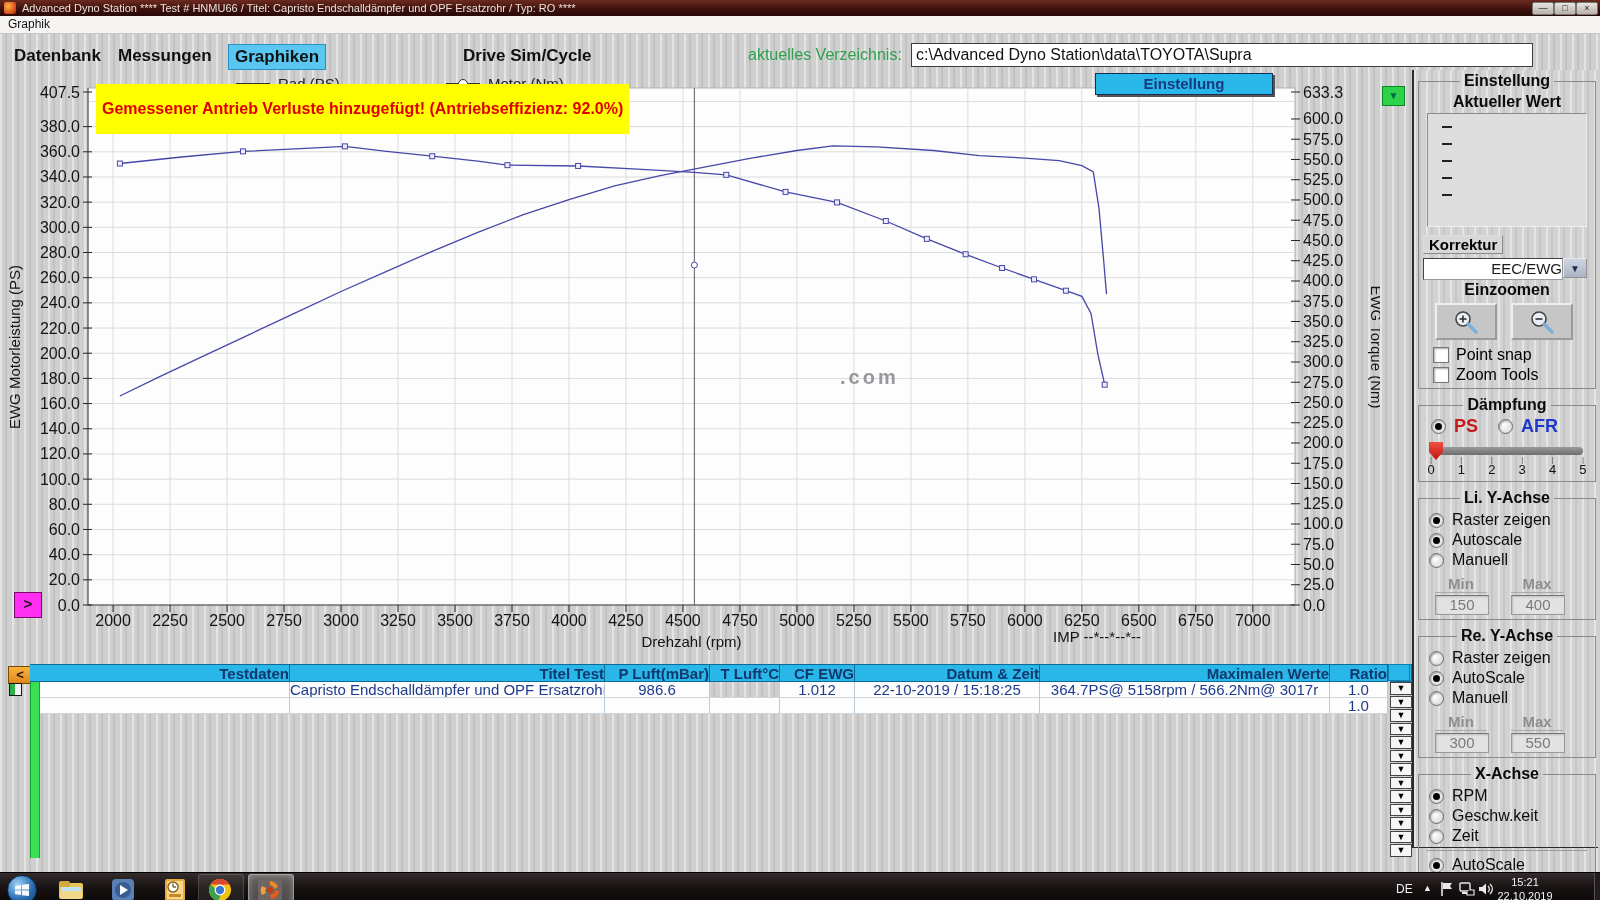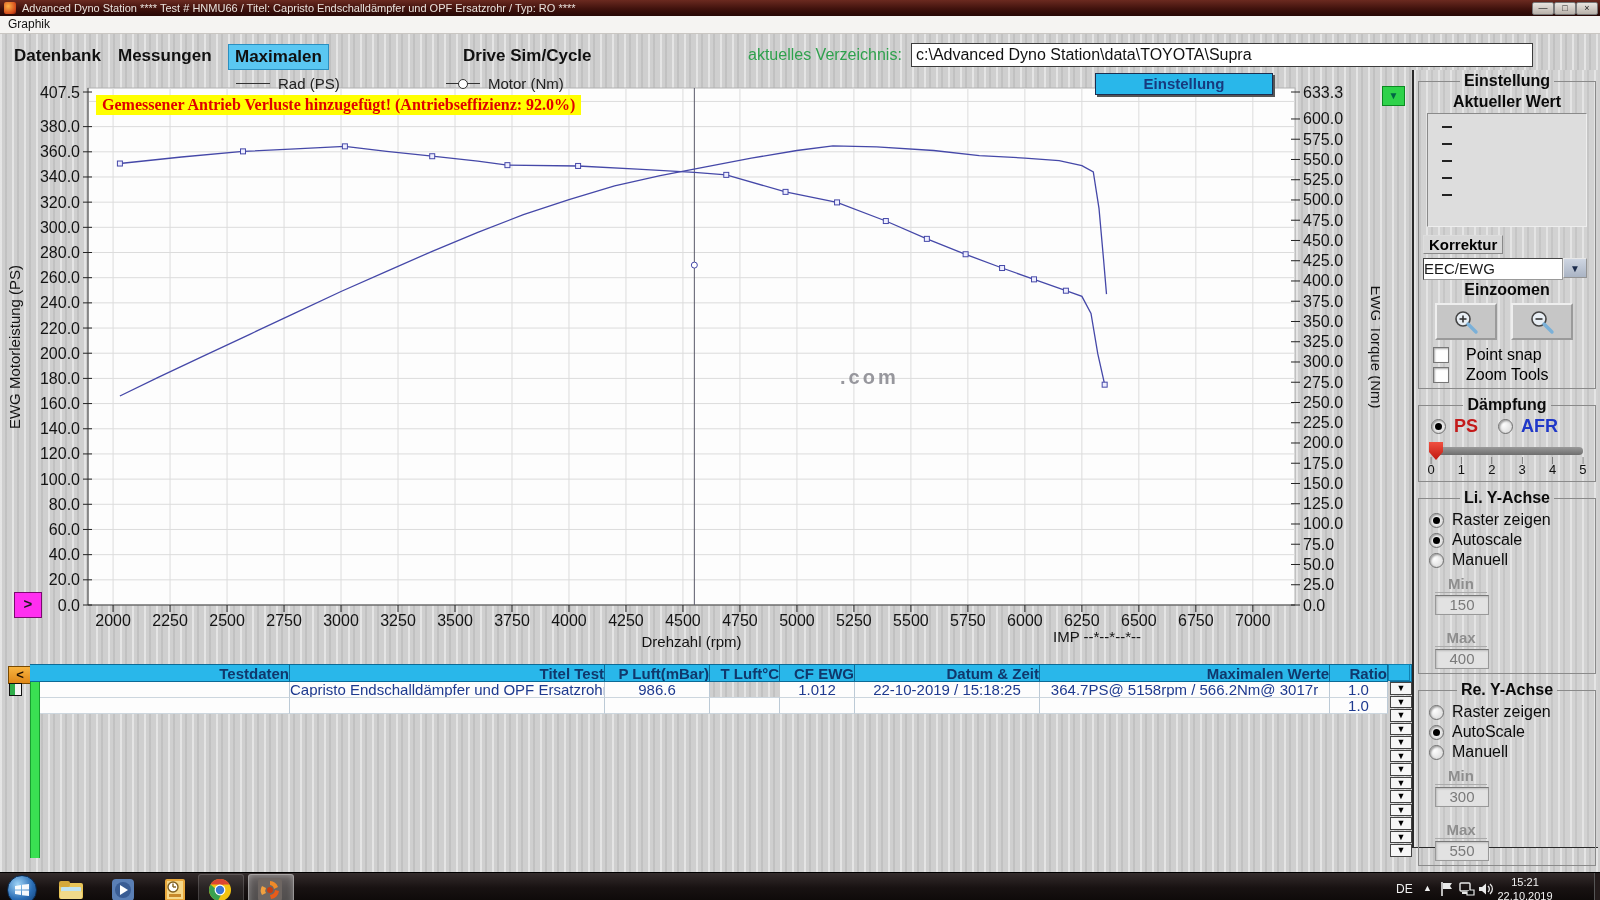--- a/index.html
+++ b/index.html
@@ -22,21 +22,21 @@
   #tab-graphiken{background:#5ac7f2;border:1px solid #2a8fc0;padding:0 6px;}
   #dir-label{left:748px;top:46px;font-size:16px;color:#2fa14d;white-space:nowrap;}
   #dir-input{left:911px;top:43px;width:612px;height:22px;border:1px solid #3c3c3c;background:#fff;font-size:16px;font-family:"Liberation Sans",sans-serif;padding:0 4px;color:#111;}
   
   #chart-svg{left:0;top:70px;}
   #chart-svg text{font-family:"Liberation Sans",sans-serif;fill:#141414;}
   .legend-item{top:74px;height:18px;font-size:15px;color:#222;display:flex;align-items:center;}
   .legend-swatch{display:inline-block;width:34px;height:0;border-top:1px solid #333;margin-right:8px;position:relative;}
   .legend-circle{position:absolute;left:12px;top:-5px;width:8px;height:8px;border:1px solid #333;border-radius:50%;background:#fff;}
   #einstellung-button{left:1095px;top:73px;width:176px;height:20px;background:#29b7ea;border:1px solid #1c2e50;box-shadow:2px 2px 0 #555;color:#173a7e;font-size:15px;font-weight:bold;text-align:center;line-height:20px;}
-  #warning-banner{left:96px;top:95px;background:#ffff00;color:#e00000;font-size:16px;font-weight:bold;padding:1px 6px;white-space:nowrap;font-family:Liberation Serif, serif;}
+  #warning-banner{left:96px;top:84px;background:#ffff00;color:#e00000;font-size:16px;font-weight:bold;padding:16px 6px;white-space:nowrap;}
   #magenta-button{left:14px;top:592px;width:26px;height:24px;background:#ff2ef0;border:1px solid #7a0a70;color:#1a1a1a;font-weight:bold;font-size:15px;text-align:center;line-height:22px;}
   #green-dd-button{left:1382px;top:86px;width:21px;height:18px;background:#2ed24a;border:1px solid #0a8a20;color:#064;font-size:10px;text-align:center;line-height:17px;}
   
   #watermark{left:478px;top:318px;width:370px;height:62px;border:6px solid rgba(150,155,162,.8);border-radius:45px;background:linear-gradient(180deg,rgba(175,190,212,.55),rgba(120,135,160,.45));display:flex;align-items:center;justify-content:center;}
   #watermark-text{font-size:42px;font-weight:bold;letter-spacing:4px;color:#f2f4f7;text-transform:uppercase;text-shadow:1px 1px 0 #868c96,-1px -1px 0 #868c96,0 0 5px #70767f;}
   #watermark-suffix{left:840px;top:366px;font-size:20px;font-weight:bold;letter-spacing:3px;color:rgba(140,140,146,.9);}
   
   #table-area{left:0;top:664px;width:1420px;height:196px;}
   #collapse-button{left:8px;top:2px;width:22px;height:16px;background:linear-gradient(#f8b440,#e08818);border:1px solid #7a4a00;font-size:13px;font-weight:bold;text-align:center;line-height:15px;color:#201000;}
   #table-head{left:30px;top:0;height:18px;display:flex;}
@@ -53,39 +53,39 @@
   #side-panel{left:1412px;top:70px;width:186px;height:778px;border-left:2px solid #2a2a2a;border-bottom:1px solid #2a2a2a;box-sizing:border-box;padding:2px 2px 0 4px;
     background:repeating-linear-gradient(90deg, rgba(255,255,255,.4) 0 2px, rgba(0,0,0,0) 2px 5px, rgba(110,110,110,.12) 5px 7px, rgba(0,0,0,0) 7px 12px),#d2d2d2;}
   fieldset{border:1px solid #8a8a8a;margin:0 0 7px 0;padding:2px 2px 4px 2px;}
   legend{margin:0 auto;padding:0 4px;font-weight:bold;font-size:16px;color:#0a0a0a;}
   .pv-title{text-align:center;font-weight:bold;font-size:16px;margin:1px 0 2px 0;color:#0a0a0a;}
   #pv-box{height:100px;margin:0 6px;background:#dddddd;border:1px solid;border-color:#8a8a8a #eee #eee #8a8a8a;padding-top:12px;}
   .pv-dash{width:10px;height:2px;background:#222;margin:0 0 15px 14px;}
   .korrektur{margin:8px 0 4px 2px;}
   .korrektur span{display:inline-block;border:1px outset #ddd;background:#d8d8d8;padding:0 5px;font-weight:bold;font-size:15px;}
   .dropdown{display:flex;margin:0 2px;}
-  .dd-field{width:138px;height:20px;background:#fff;border:1px inset #999;font-size:15px;text-align:left;line-height:20px;color:#1a1a1a;}
+  .dd-field{width:138px;height:20px;background:#fff;border:1px inset #999;font-size:15px;text-align:right;line-height:20px;color:#1a1a1a;}
   .dd-btn{width:24px;height:20px;background:linear-gradient(#cfd6e2,#aab4c4);border:1px outset #e8e8e8;font-size:10px;text-align:center;line-height:20px;color:#1c2c4c;box-sizing:border-box;}
   .zoom-btns{display:flex;gap:14px;margin:4px 0 6px 14px;}
   .zoom-btn{width:58px;height:33px;background:#c6c6c6;border:2px outset #eee;display:flex;align-items:center;justify-content:center;}
-  .chk-row{display:flex;align-items:center;gap:17px;margin:2px 0 0 12px;font-size:16px;}
+  .chk-row{display:flex;align-items:center;gap:7px;margin:2px 0 0 12px;font-size:16px;}
   .cb{width:14px;height:14px;background:#fff;border:1px solid #777;box-shadow:inset 1px 1px 2px #aaa;}
   .radio-row-item{display:flex;align-items:center;gap:8px;margin:2px 0 0 8px;font-size:16px;color:#0c0c0c;}
   .rb{position:relative;width:13px;height:13px;border-radius:50%;background:radial-gradient(circle at 35% 35%,#fff,#d4d4d4);border:1px solid #6e6e6e;box-shadow:inset 1px 1px 2px #999;flex:0 0 auto;}
   .rb.sel::after{content:"";position:absolute;left:3px;top:3px;width:7px;height:7px;border-radius:50%;background:#000;}
   #damp-radios{display:flex;gap:20px;margin-left:10px;}
   #damp-radios .radio-row-item{margin:0;}
   .damp-label{font-size:18px;font-weight:bold;}
   #slider-wrap{position:relative;margin:10px 10px 0 10px;}
   #slider-track{height:8px;background:linear-gradient(#9a9a9a,#6e6e6e);border-radius:4px;}
   #slider-thumb{position:absolute;left:-2px;top:-5px;width:14px;height:18px;background:linear-gradient(#f05040,#c01810);clip-path:polygon(0 0,100% 0,100% 55%,50% 100%,0 55%);}
   #slider-ticks{display:flex;justify-content:space-between;margin:2px 4px 0 4px;}
   .stick{font-size:13px;color:#111;text-align:center;width:12px;}
   .stick::before{content:"|";display:block;font-size:8px;color:#555;line-height:5px;}
-  .mm{display:flex;gap:14px;margin:6px 0 0 14px;flex-direction:column;}
+  .mm{display:flex;gap:22px;margin:6px 0 0 14px;}
   .mm .lab{font-size:15px;font-weight:bold;color:#8e8e8e;border-bottom:1px solid #aaa;width:52px;text-align:center;}
   .mm-box{width:52px;height:18px;margin-top:2px;background:#e2e2e2;border:1px solid #999;border-top-color:#777;box-shadow:inset 1px 1px 2px #bbb;color:#7a7a7a;font-size:15px;text-align:center;line-height:18px;}
   .xdivider{border:none;border-top:1px solid #9a9a9a;margin:5px 6px;}
   #panel-handle{left:1388px;top:664px;width:22px;height:17px;background:#29b7ea;border:1px solid #1080b0;box-sizing:border-box;}
   
   #taskbar{left:0;top:872px;width:1600px;height:33px;background:linear-gradient(180deg,#342c2c,#181212 45%,#0a0706);border-top:1px solid #000;}
   #start-orb{left:7px;top:2px;width:28px;height:28px;border-radius:50%;background:radial-gradient(circle at 35% 30%,#9fd4f7,#2a6db5 55%,#123a6e);border:1px solid #0a2a50;display:flex;align-items:center;justify-content:center;}
   .tb-icon{top:3px;width:30px;height:27px;display:flex;align-items:center;justify-content:center;}
   .tb-btn{top:1px;width:44px;height:31px;border-radius:3px;}
   #btn-chrome-bg{left:198px;background:rgba(255,255,255,.08);border:1px solid rgba(255,255,255,.15);}
@@ -107,21 +107,21 @@
     <div class="winbtn abs" style="right:24px;">□</div>
     <div class="winbtn abs" style="right:2px;">×</div>
   </div>
 
   <div id="menubar" class="abs">
     <span id="menu-graphik" class="abs">Graphik</span>
   </div>
 
   <div class="tab abs" style="left:14px;">Datenbank</div>
   <div class="tab abs" style="left:118px;">Messungen</div>
-  <div class="tab abs" id="tab-graphiken" style="left:228px;">Maximalen</div>
+  <div class="tab abs" id="tab-graphiken" style="left:228px;">Graphiken</div>
   <div class="tab abs" style="left:463px;">Drive Sim/Cycle</div>
   <span id="dir-label" class="abs">aktuelles Verzeichnis:</span>
   <input id="dir-input" class="abs" value="c:\Advanced Dyno Station\data\TOYOTA\Supra" style="">
 
   <svg id="chart-svg" class="abs" width="1380" height="592" viewBox="0 0 1380 592">
       <rect x="88" y="18" width="1207" height="517" fill="#fdfdfd" stroke="#b2b2b2"></rect>
       <line x1="88" x2="1295" y1="509.82208588957053" y2="509.82208588957053" stroke="#dcdcdc"></line>
       <line x1="88" x2="1295" y1="484.6441717791411" y2="484.6441717791411" stroke="#dcdcdc"></line>
       <line x1="88" x2="1295" y1="459.46625766871165" y2="459.46625766871165" stroke="#dcdcdc"></line>
       <line x1="88" x2="1295" y1="434.28834355828224" y2="434.28834355828224" stroke="#dcdcdc"></line>

